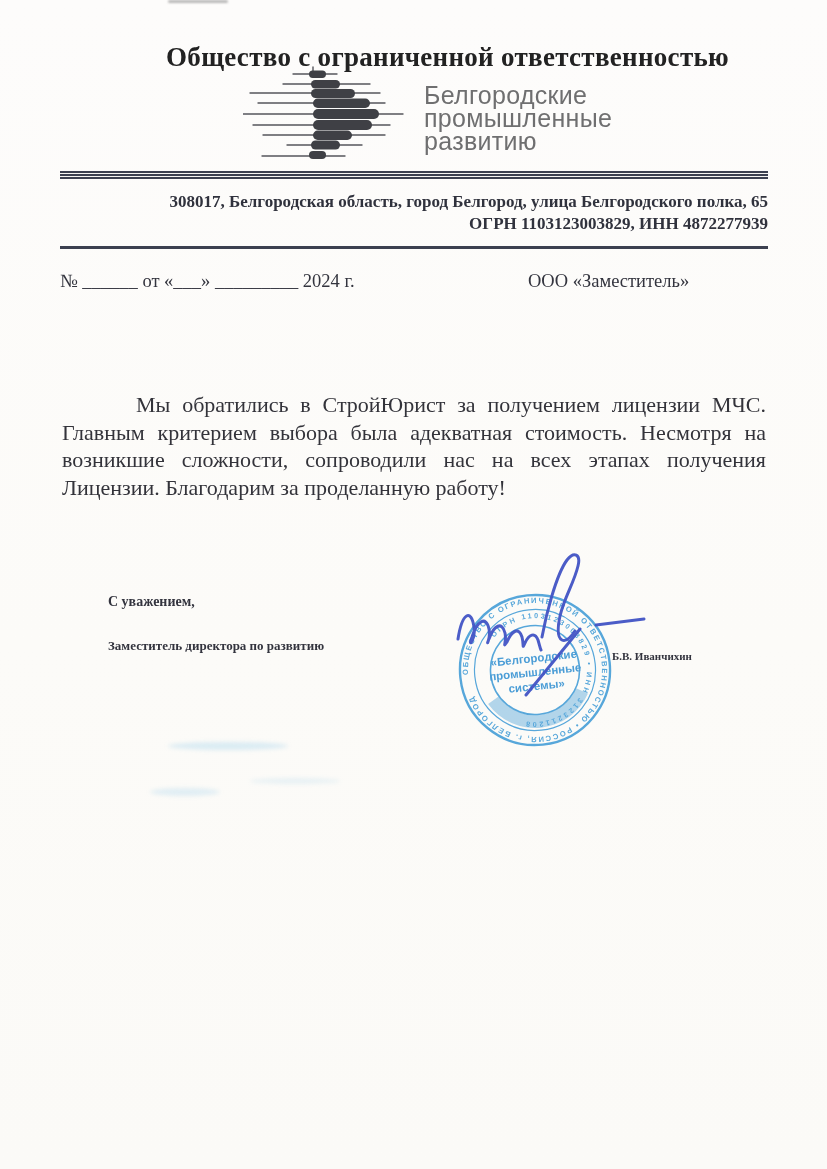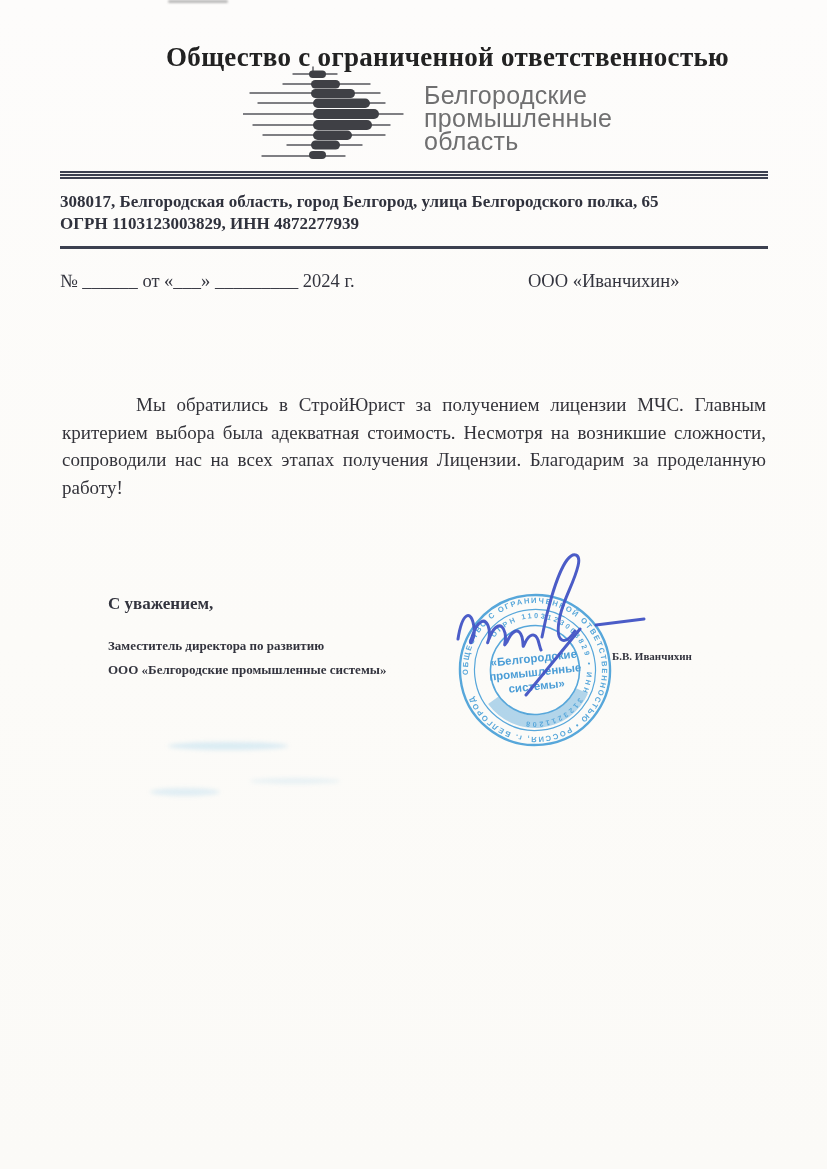--- a/index.html
+++ b/index.html
@@ -26,41 +26,41 @@
   }
   .rule-triple{
     position:absolute;left:60px;top:171px;width:708px;height:8px;
     background:linear-gradient(to bottom,
       #3c4050 0 20%, #f6f5f2 20% 38%,
       #3c4050 38% 60%, #f6f5f2 60% 78%,
       #3c4050 78% 100%);
   }
   .address{
     position:absolute;left:60px;top:191px;width:708px;
-    text-align:left;font-weight:bold;font-size:17px;line-height:22px;
+    text-align:right;font-weight:bold;font-size:17px;line-height:22px;
     color:#30323d;
   }
   .rule-single{
     position:absolute;left:60px;top:246px;width:708px;height:2.5px;
     background:#3c4050;
   }
   
   .ref-row{position:absolute;left:60px;top:271px;width:708px;font-size:18.5px;color:#33343e;}
   .ref-number{position:absolute;left:0;top:0;}
   .ref-recipient{position:absolute;left:468px;top:0;}
   
   .body-par{
     position:absolute;left:62px;top:391px;width:704px;
-    font-size:19px;line-height:27.5px;text-align:justify;
+    font-size:22px;line-height:27.5px;text-align:justify;
     text-indent:74px;color:#33333a;
   }
   
   .closing-salutation{
     position:absolute;left:108px;top:594px;
-    font-weight:bold;font-size:17px;color:#33343e;
+    font-weight:bold;font-size:14px;color:#33343e;
   }
   .closing-title{
     position:absolute;left:108px;top:634px;
     font-weight:bold;font-size:13px;line-height:23.5px;color:#33343e;
     width:420px;
   }
   .signee-name{
     position:absolute;left:612px;top:650px;
     font-weight:bold;font-size:11px;color:#33343e;white-space:nowrap;
   }
@@ -110,41 +110,40 @@
       <rect x="70" y="54" width="59" height="10" rx="5"></rect>
       <rect x="70" y="64.5" width="39" height="9.5" rx="4.7"></rect>
       <rect x="68" y="74.5" width="29" height="9" rx="4.5"></rect>
       <rect x="66" y="85" width="17" height="8" rx="4"></rect>
     </g>
   </svg>
 
   <div class="logo-text">
     <div>Белгородские</div>
     <div>промышленные</div>
-    <div>область</div>
+    <div>развитию</div>
   </div>
 
   <div class="rule-triple"></div>
   <div class="address">
     <div>308017, Белгородская область, город Белгород, улица Белгородского полка, 65</div>
     <div>ОГРН 1103123003829, ИНН 4872277939</div>
   </div>
   <div class="rule-single"></div>
 
   <div class="ref-row">
     <span class="ref-number">№ ______ от «___» _________ 2024 г.</span>
-    <span class="ref-recipient">ООО «Иванчихин»</span>
+    <span class="ref-recipient">ООО «Заместитель»</span>
   </div>
 
   <div class="body-par">Мы обратились в СтройЮрист за получением лицензии МЧС. Главным критерием выбора была адекватная стоимость. Несмотря на возникшие сложности, сопроводили нас на всех этапах получения Лицензии. Благодарим за проделанную работу!</div>
 
   <div class="closing-salutation">С уважением,</div>
   <div class="closing-title">
     <div>Заместитель директора по развитию</div>
-    <div>ООО «Белгородские промышленные системы»</div>
   </div>
   <div class="signee-name">Б.В. Иванчихин</div>
 
   <svg class="stamp" viewBox="0 0 160 160">
     <defs>
       <path id="ringOuter" d="M80,80 m-67,0 a67,67 0 1,1 134,0 a67,67 0 1,1 -134,0"></path>
       <path id="ringInner" d="M80,80 m-52,0 a52,52 0 1,1 104,0 a52,52 0 1,1 -104,0"></path>
     </defs>
     <circle cx="80" cy="80" r="75" fill="none" stroke="#4aa0d8" stroke-width="2.4"></circle>
     <circle cx="80" cy="80" r="60.5" fill="none" stroke="#4aa0d8" stroke-width="1.2"></circle>

